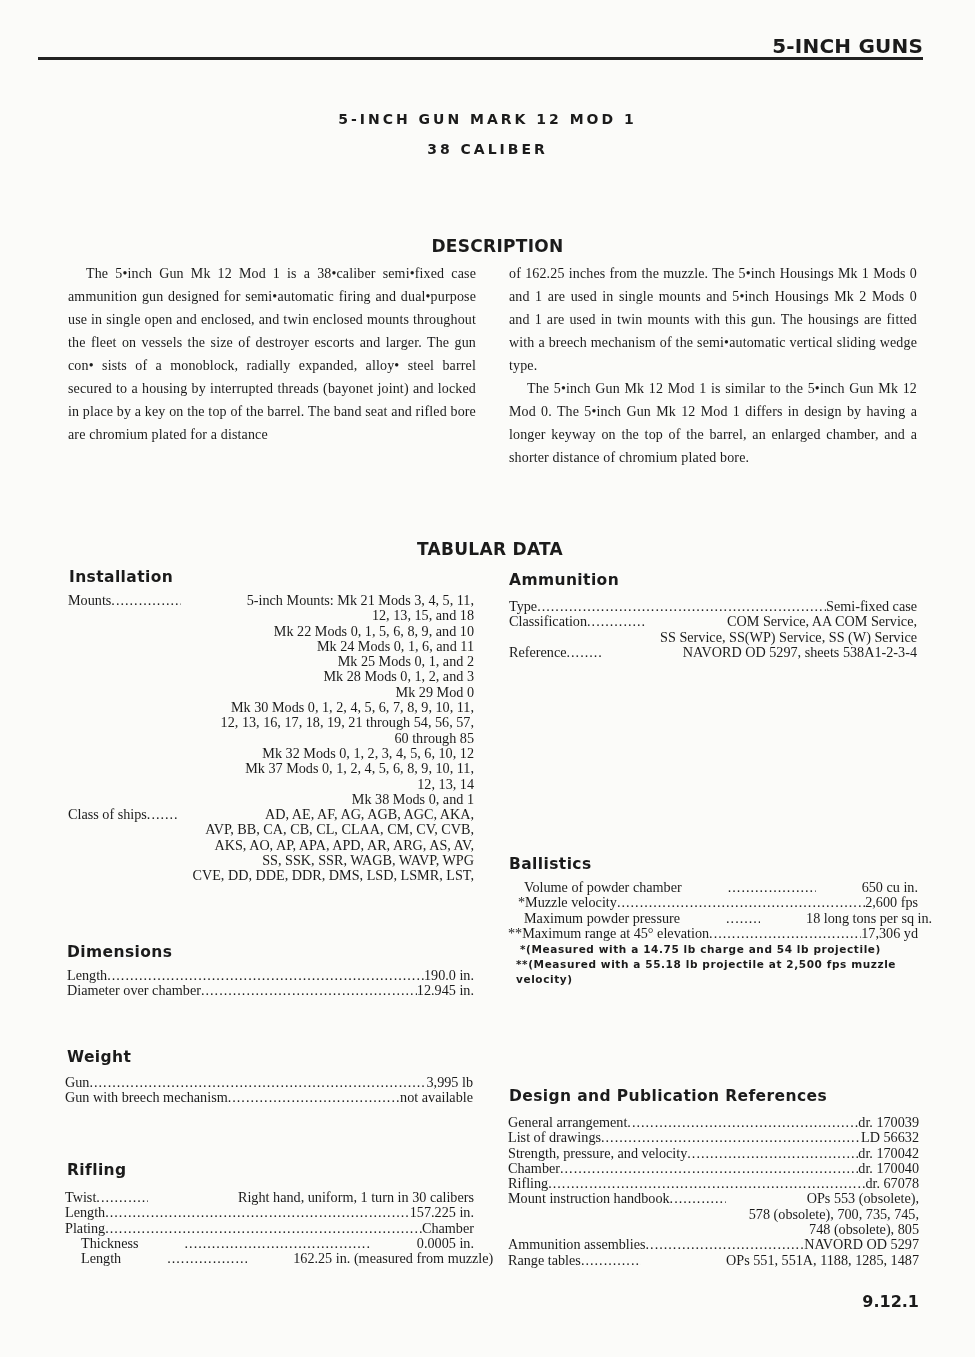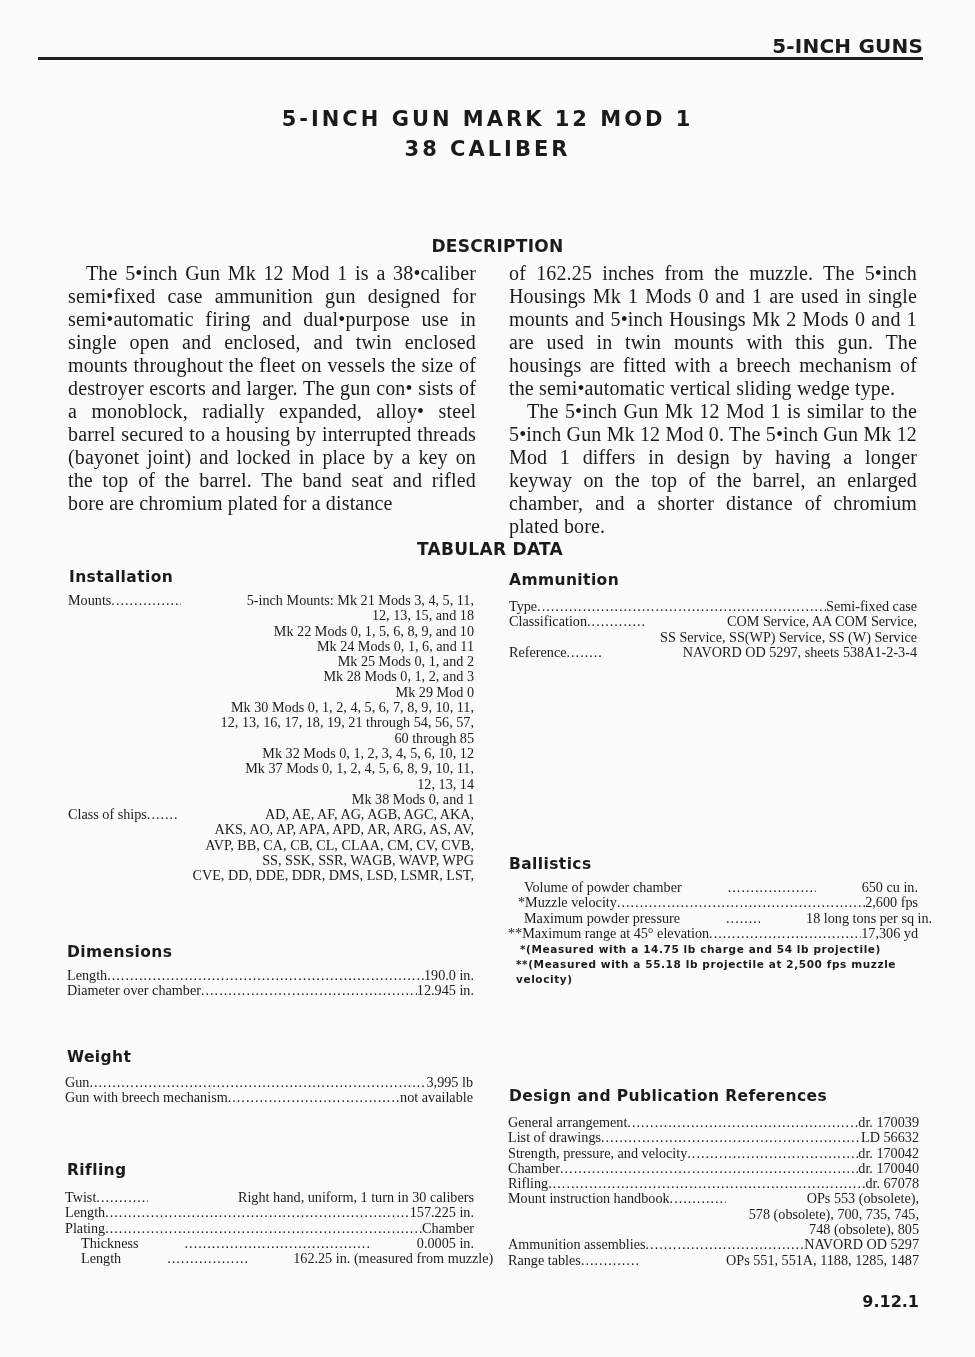--- a/index.html
+++ b/index.html
@@ -5,26 +5,26 @@
   html, body { margin: 0; padding: 0; }
   body {
     width: 975px; height: 1357px; background: #fbfbf9; color: #1b1b1b;
     position: relative; overflow: hidden;
     font-family: "Liberation Serif", "DejaVu Serif", serif;
   }
   .abs { position: absolute; }
   .sans { font-family: "DejaVu Sans", "Liberation Sans", sans-serif; font-weight: bold; }
   .running-head { right: 52px; top: 34px; font-size: 20px; letter-spacing: 0.2px; }
   .rule { left: 38px; right: 52px; top: 57px; height: 3px; background: #222; }
-  .title { left: 0; width: 975px; text-align: center; font-size: 21px; letter-spacing: 3px; line-height: 30px; }
+  .title { left: 0; width: 975px; text-align: center; font-size: 14px; letter-spacing: 3px; line-height: 30px; }
   .title1 { top: 104px; }
   .title2 { top: 134px; }
   .sec-head { font-size: 17px; letter-spacing: 0.3px; }
   .para {
-    font-size: 20px; line-height: 23px; text-align: justify; text-align-last: left;
+    font-size: 14px; line-height: 23px; text-align: justify; text-align-last: left;
     width: 408px; letter-spacing: 0.15px;
   }
   .para p { margin: 0; text-indent: 18px; }
   .sub-head { font-size: 15.5px; letter-spacing: 0.4px; }
   .tbl { font-size: 14.2px; line-height: 15.3px; }
   .row { display: flex; white-space: nowrap; }
   .row .lbl { flex: 0 0 auto; }
   .row .dots { flex: 1 1 auto; overflow: hidden; white-space: nowrap; }
   .row .dots::after { content: "................................................................................................................................................"; letter-spacing: 1px; }
   .row .val { flex: 0 0 auto; }
@@ -71,22 +71,22 @@
   <div class="cont">60 through 85</div>
   <div class="cont">Mk 32 Mods 0, 1, 2, 3, 4, 5, 6, 10, 12</div>
   <div class="cont">Mk 37 Mods 0, 1, 2, 4, 5, 6, 8, 9, 10, 11,</div>
   <div class="cont">12, 13, 14</div>
   <div class="cont">Mk 38 Mods 0, and 1</div>
   <div class="row">
     <span class="lbl">Class of ships</span>
     <span class="dots" style="flex:0 0 30px"></span>
     <span class="val" style="margin-left:auto">AD, AE, AF, AG, AGB, AGC, AKA,</span>
   </div>
+  <div class="cont">AVP, BB, CA, CB, CL, CLAA, CM, CV, CVB,</div>
   <div class="cont">AKS, AO, AP, APA, APD, AR, ARG, AS, AV,</div>
-  <div class="cont">AVP, BB, CA, CB, CL, CLAA, CM, CV, CVB,</div>
   <div class="cont">SS, SSK, SSR, WAGB, WAVP, WPG</div>
   <div class="cont">CVE, DD, DDE, DDR, DMS, LSD, LSMR, LST,</div>
 </div>
 
 <div class="abs sans sub-head" style="left:67px;top:943px;">Dimensions</div>
 <div class="abs tbl" style="left:67px;top:968px;width:407px;">
   <div class="row">
       <span class="lbl">Length</span>
       <span class="dots"></span>
       <span class="val">190.0 in.</span>

